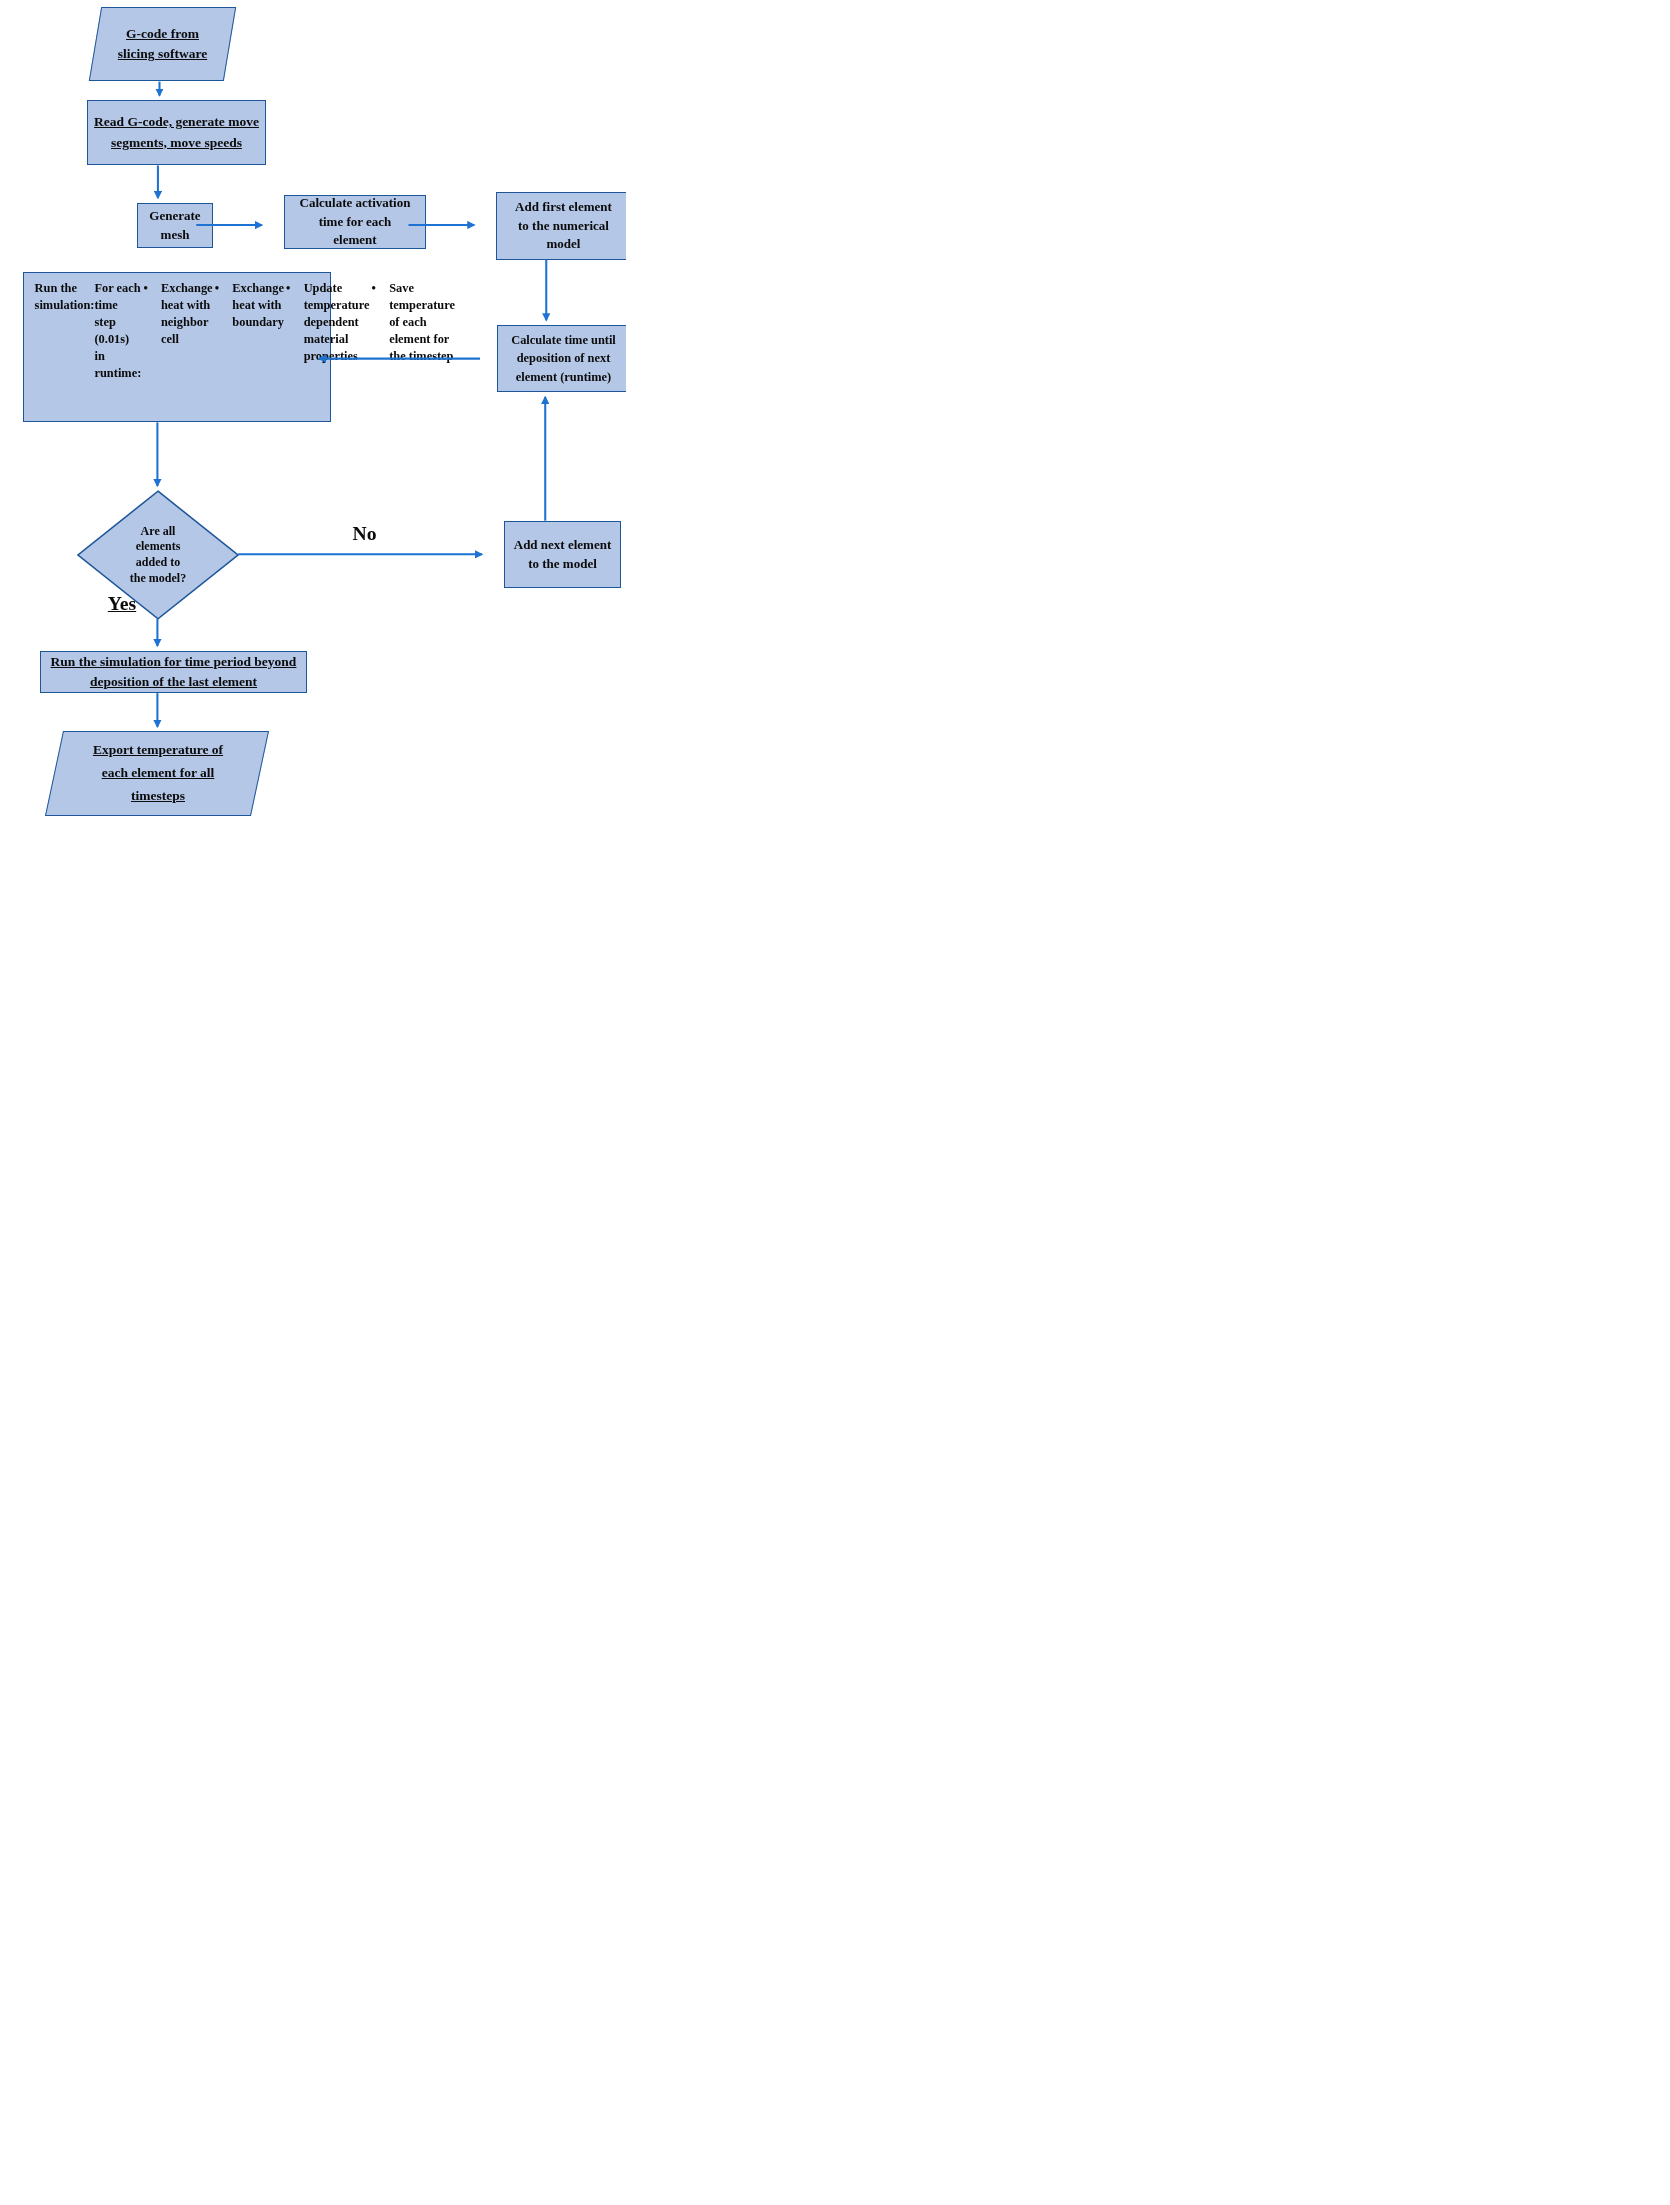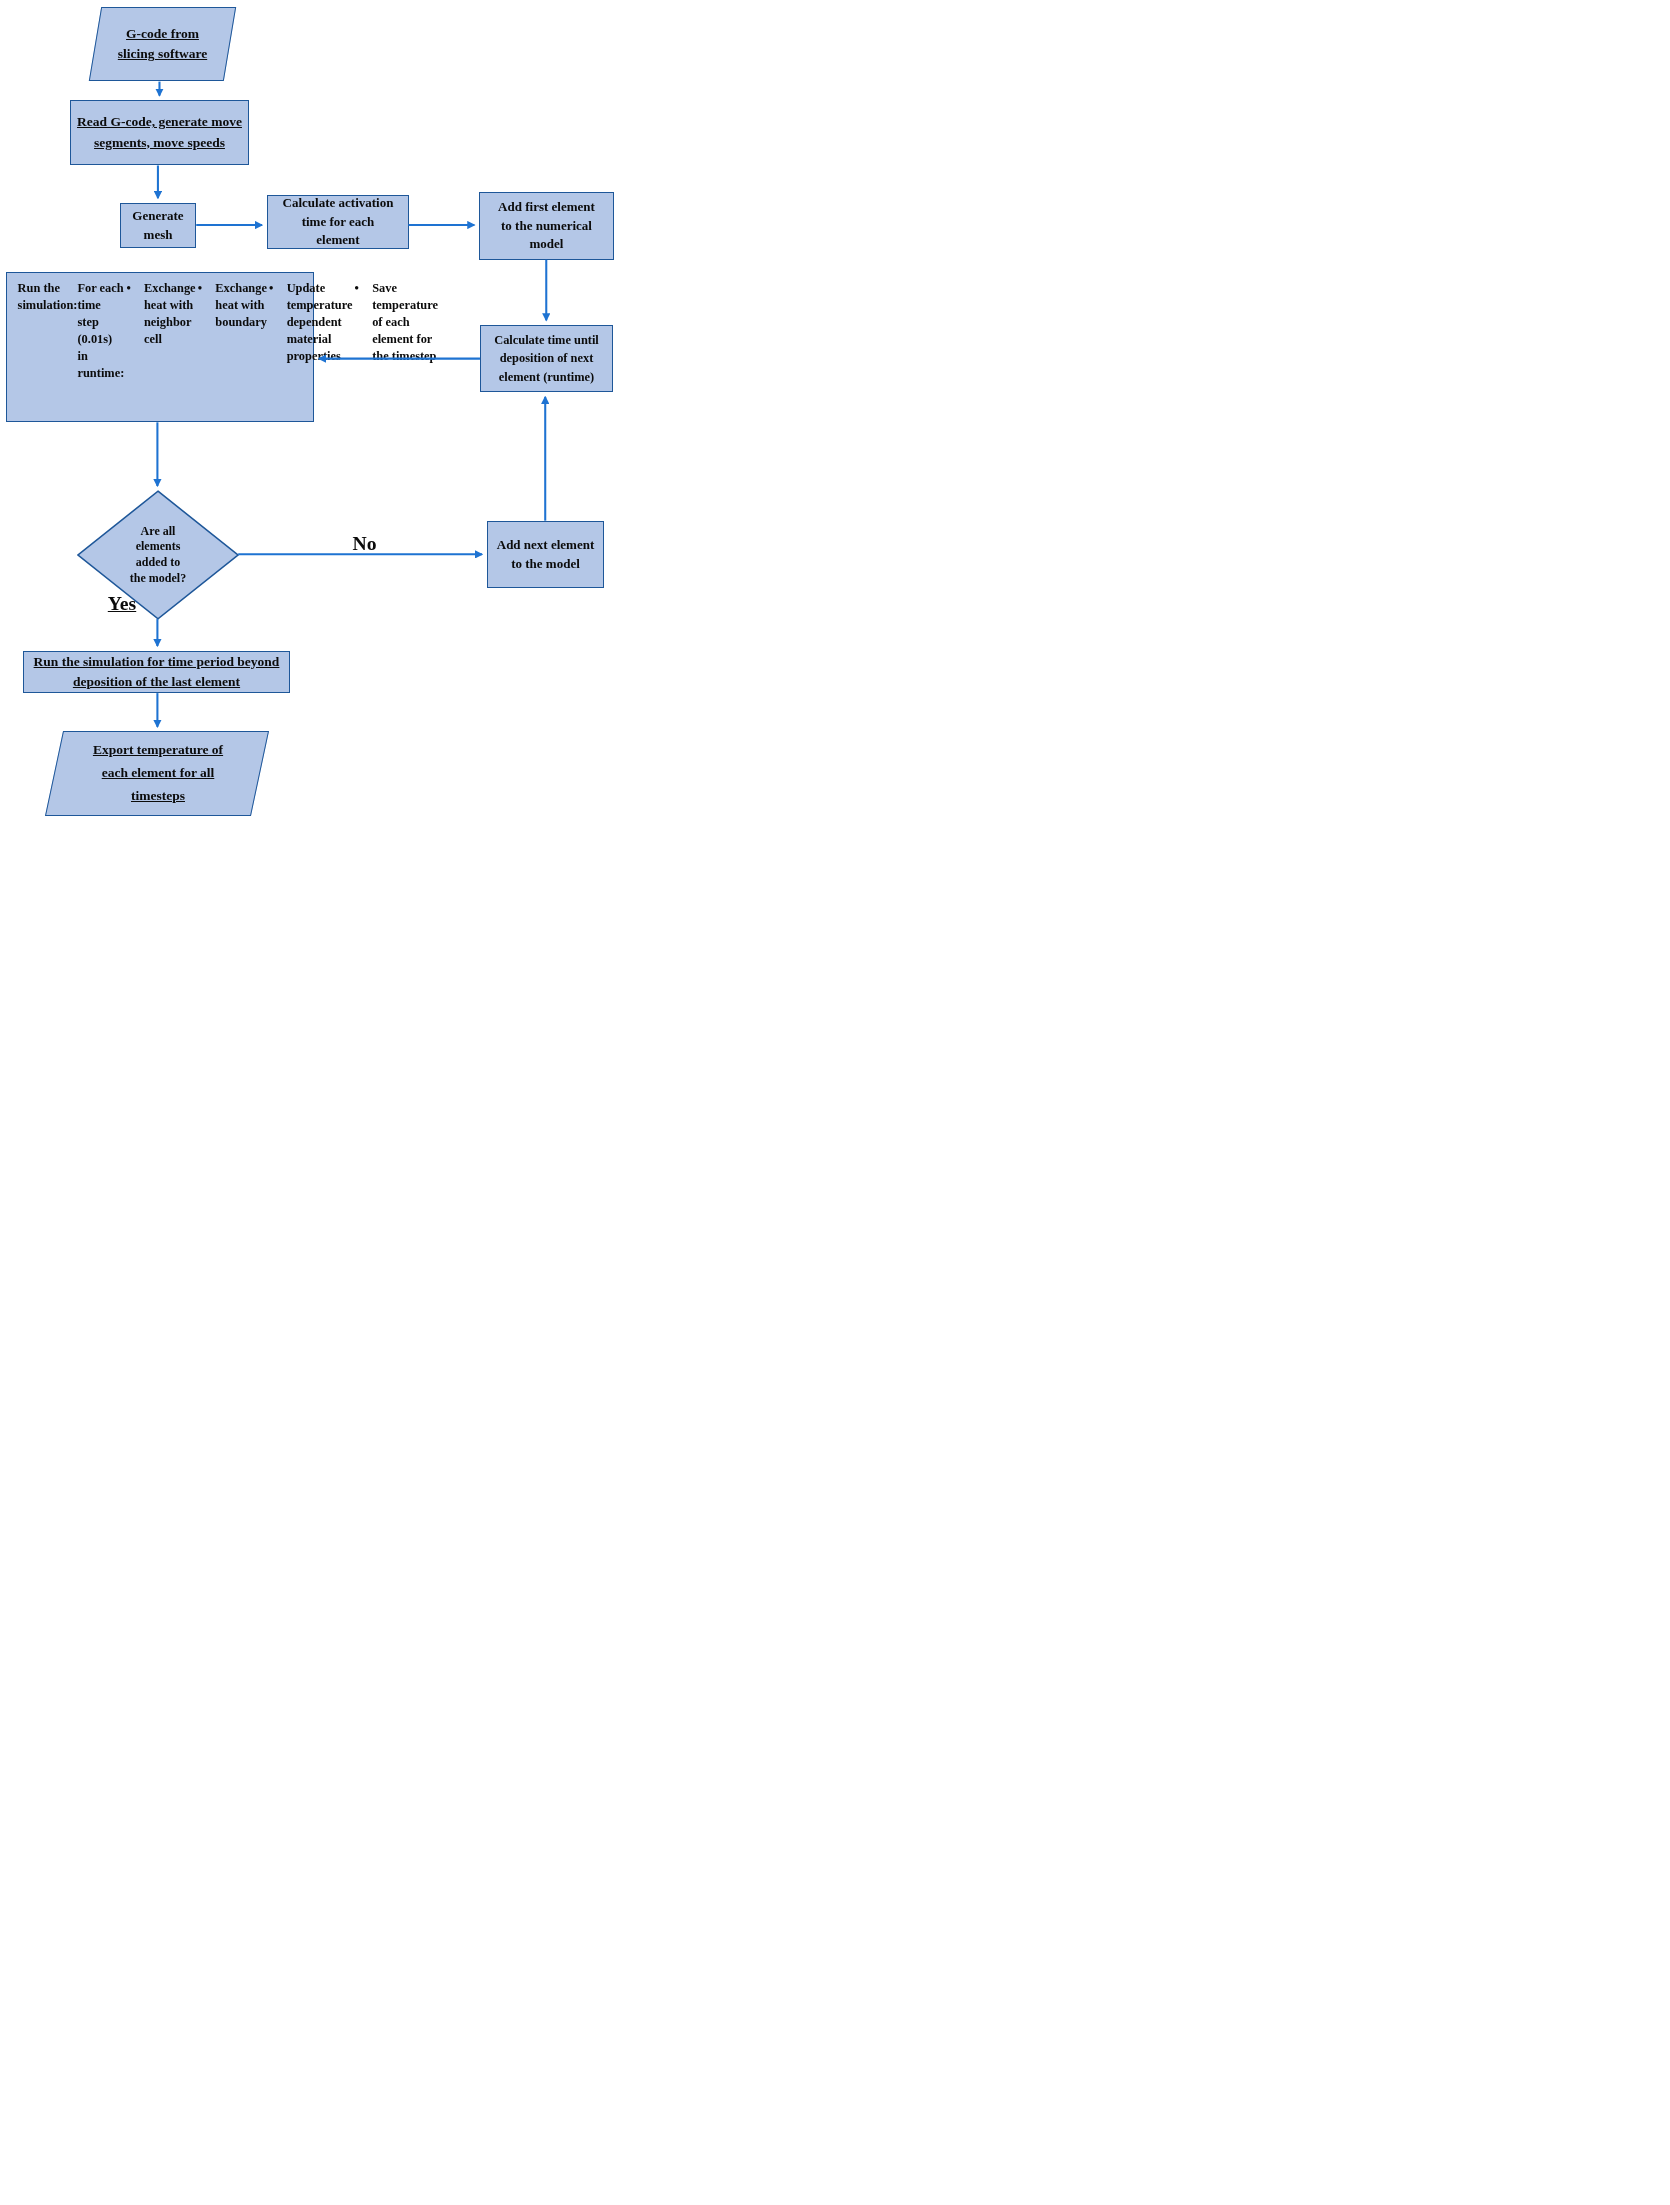--- a/index.html
+++ b/index.html
@@ -12,21 +12,21 @@
   .canvas{
     position:relative;width:626px;height:827px;background:#ffffff;
     font-family:"Liberation Serif", serif;font-weight:bold;color:var(--text);
     overflow:hidden;
   }
   .nd{
     position:absolute;box-sizing:border-box;
     background:var(--shape-fill);
     border:1.6px solid var(--shape-border);
     display:flex;align-items:center;justify-content:center;
-    text-align:center;z-index:1;
+    text-align:center;z-index:1;margin-left:17px;
   }
   .skew{position:absolute;box-sizing:border-box;background:var(--shape-fill);
     border:1.6px solid var(--shape-border);z-index:1;}
   .ptext{position:absolute;display:flex;align-items:center;justify-content:center;
     text-align:center;z-index:2;}
   .f26{font-size:13.5px;line-height:1.5;text-decoration:underline;}
   .f25{font-size:13px;line-height:1.45;}
   .f24{font-size:12.4px;line-height:1.5;}
   .f23{font-size:12px;line-height:1.3;}
   #run-sim{align-items:flex-start;justify-content:flex-start;text-align:left;
@@ -106,21 +106,21 @@
 
   <div class="nd f26" style="left:23px;top:651px;width:267px;height:42px;">
     <span style="display:block;width:257px;">Run the simulation for time period beyond deposition of the last element</span>
   </div>
 
   <div class="skew" style="left:54px;top:731px;width:206px;height:85px;transform:skewX(-12deg);"></div>
   <div class="ptext f26" style="left:46px;top:731px;width:224px;height:85px;">
     <span style="display:block;width:155px;line-height:1.7;">Export temperature of each element for all timesteps</span>
   </div>
 
-  <div class="edge-label" style="left:336px;top:524px;width:57px;margin-top:10px;">No</div>
+  <div class="edge-label" style="left:336px;top:524px;width:57px;">No</div>
   <div class="edge-label" style="left:92px;top:594px;width:60px;text-decoration:underline;">Yes</div>
 
   <svg class="overlay" width="626" height="827" viewBox="0 0 1209 1596">
     <defs>
       <marker id="arw" viewBox="0 0 10 10" refX="8.5" refY="5" markerWidth="4" markerHeight="4" orient="auto-start-reverse">
         <path d="M0,0 L10,5 L0,10 z"></path>
       </marker>
     </defs>
     <line x1="308" y1="157" x2="308" y2="184" marker-end="url(#arw)"></line>
     <line x1="305" y1="319" x2="305" y2="382" marker-end="url(#arw)"></line>

